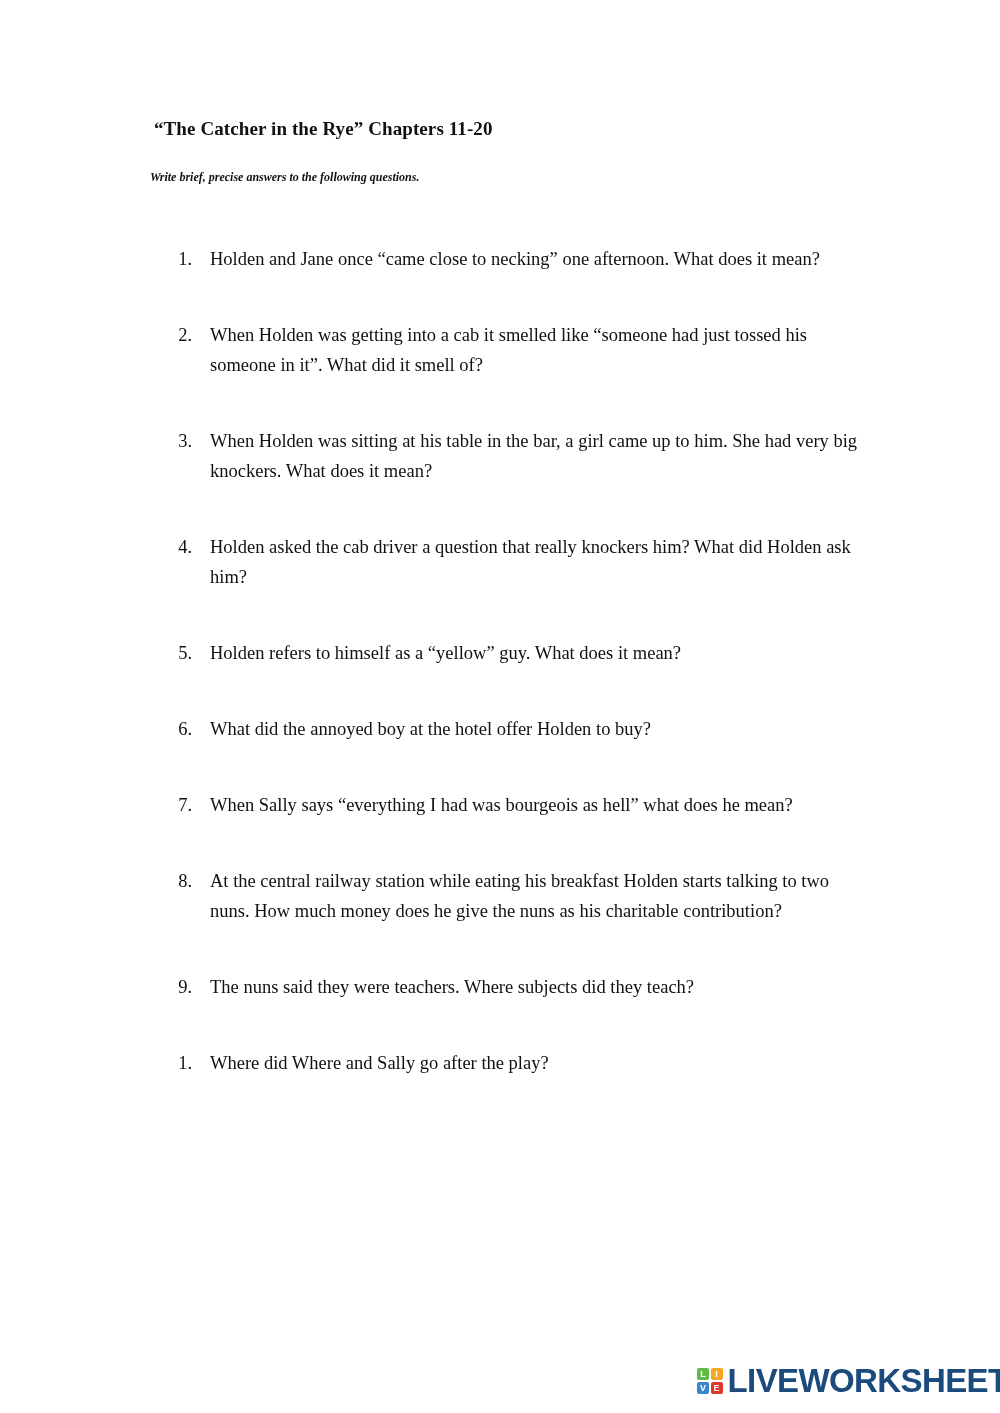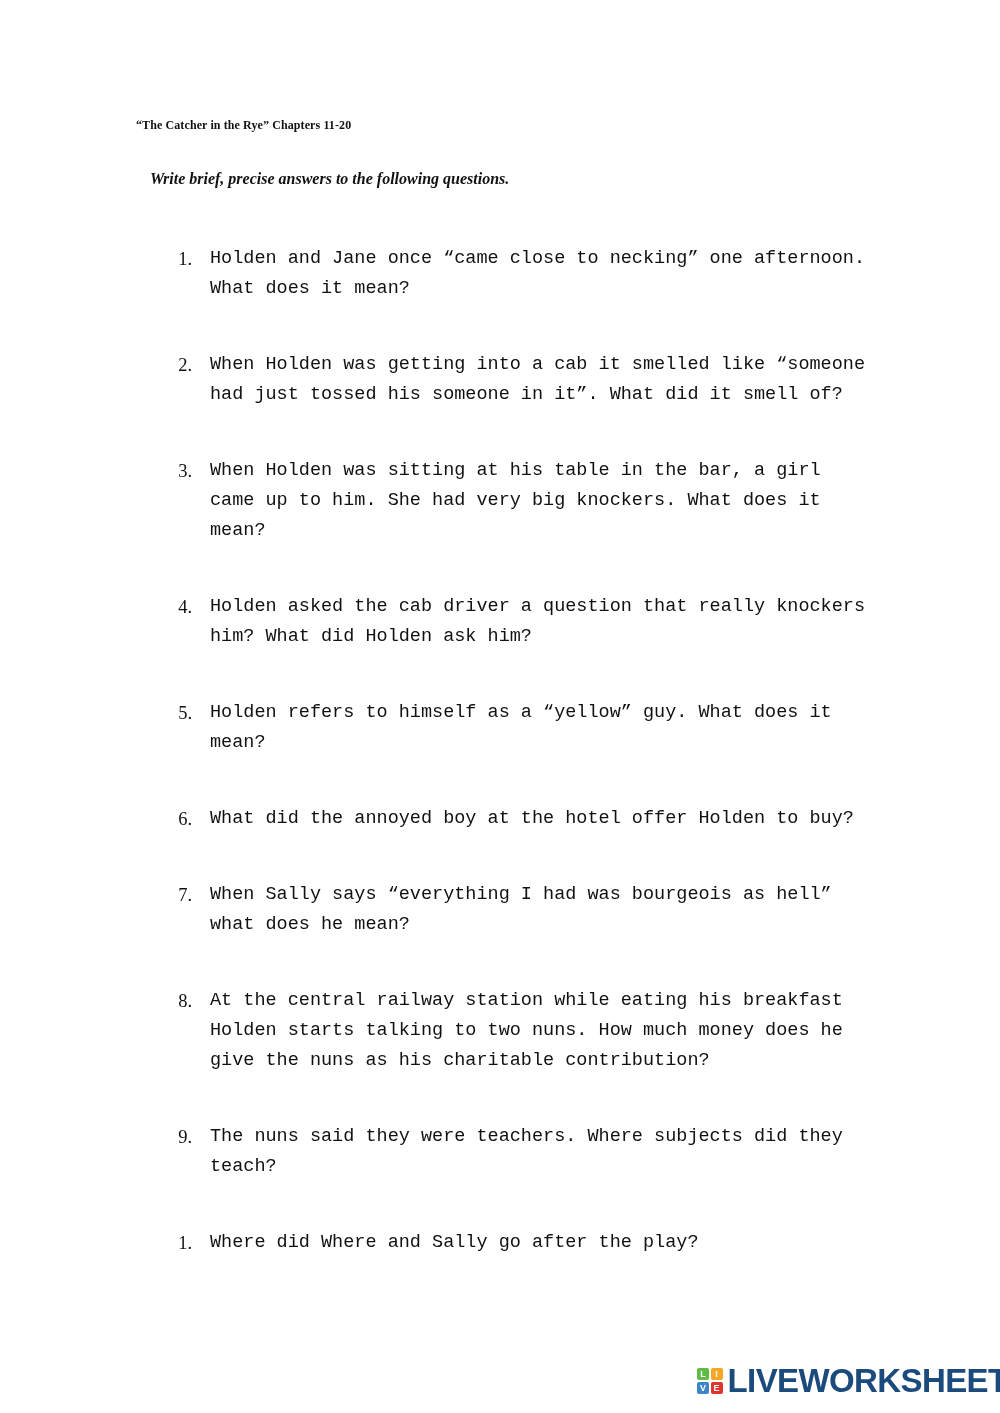--- a/index.html
+++ b/index.html
@@ -16,32 +16,32 @@
     width: 1000px;
     height: 1413px;
     background: #ffffff;
     overflow: hidden;
     box-sizing: border-box;
   }
 
   
   .doc-title {
     position: absolute;
-    left: 136px;
+    left: 154px;
     top: 118px;
-    font-size: 12px;
+    font-size: 19px;
     font-weight: bold;
     letter-spacing: 0.1px;
     white-space: nowrap;
   }
   .doc-subtitle {
     position: absolute;
     left: 150px;
     top: 170px;
-    font-size: 16px;
+    font-size: 12px;
     font-weight: bold;
     font-style: italic;
     white-space: nowrap;
   }
 
   
   .question-list {
     position: absolute;
     left: 150px;
     top: 244px;
@@ -59,21 +59,20 @@
     top: 0;
     width: 42px;
     text-align: right;
     font-size: 18.5px;
     line-height: 30px;
   }
   .question-text {
     font-size: 18.5px;
     line-height: 30px;
     text-align: left;
-    font-family: Liberation Mono, monospace;
   }
 
   
   .logo {
     position: absolute;
     left: 697px;
     top: 1366px;
     display: flex;
     align-items: center;
   }

